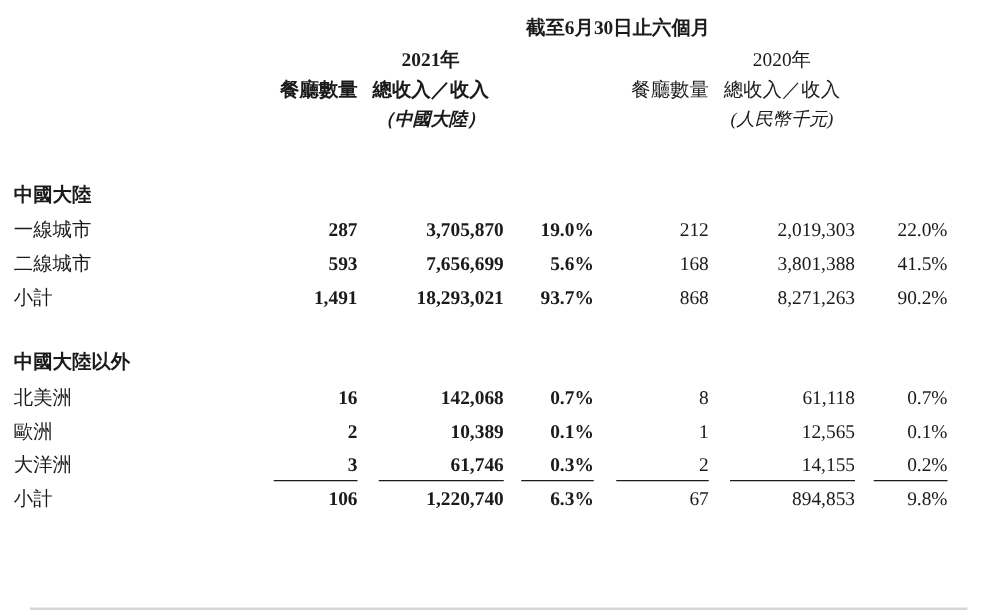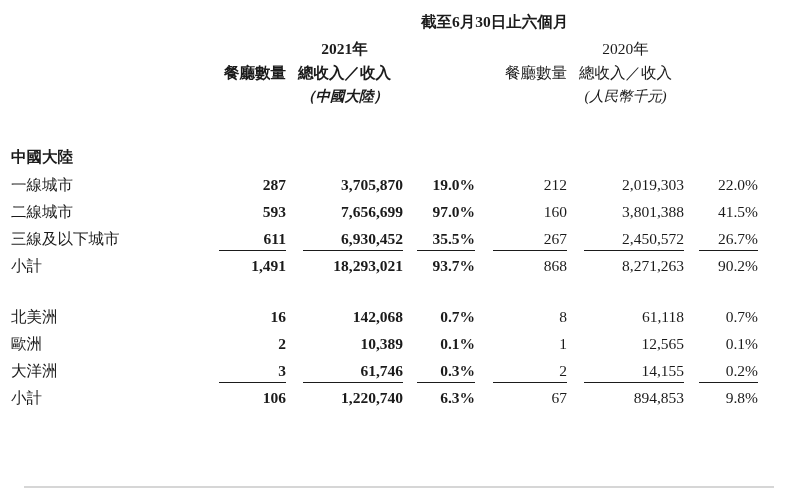--- a/index.html
+++ b/index.html
@@ -149,50 +149,44 @@
       <td class="num b">19.0%</td>
       <td class="num">212</td>
       <td class="num">2,019,303</td>
       <td class="num">22.0%</td>
     </tr>
 
     <tr class="r-data">
       <td>二線城市</td>
       <td class="num b">593</td>
       <td class="num b">7,656,699</td>
-      <td class="num b">97.0%</td>
-      <td class="num">160</td>
+      <td class="num b">5.6%</td>
+      <td class="num">168</td>
       <td class="num">3,801,388</td>
       <td class="num">41.5%</td>
     </tr>
 
-    <tr class="r-data">
-      <td>三線及以下城市</td>
-      <td class="num b"><span class="u u2">611</span></td>
-      <td class="num b"><span class="u u3">6,930,452</span></td>
-      <td class="num b"><span class="u u4">35.5%</span></td>
-      <td class="num"><span class="u u5">267</span></td>
-      <td class="num"><span class="u u6">2,450,572</span></td>
-      <td class="num"><span class="u u7">26.7%</span></td>
-    </tr>
 
     <tr class="r-data">
       <td>小計</td>
       <td class="num b">1,491</td>
       <td class="num b">18,293,021</td>
       <td class="num b">93.7%</td>
       <td class="num">868</td>
       <td class="num">8,271,263</td>
       <td class="num">90.2%</td>
     </tr>
 
     <tr class="r-gap2">
           <td colspan="7"></td>
         </tr>
 
+    <tr class="r-sech2">
+      <td class="sect-header" colspan="7">中國大陸以外</td>
+    </tr>
 
 
     <tr class="r-data">
       <td>北美洲</td>
       <td class="num b">16</td>
       <td class="num b">142,068</td>
       <td class="num b">0.7%</td>
       <td class="num">8</td>
       <td class="num">61,118</td>
       <td class="num">0.7%</td>

